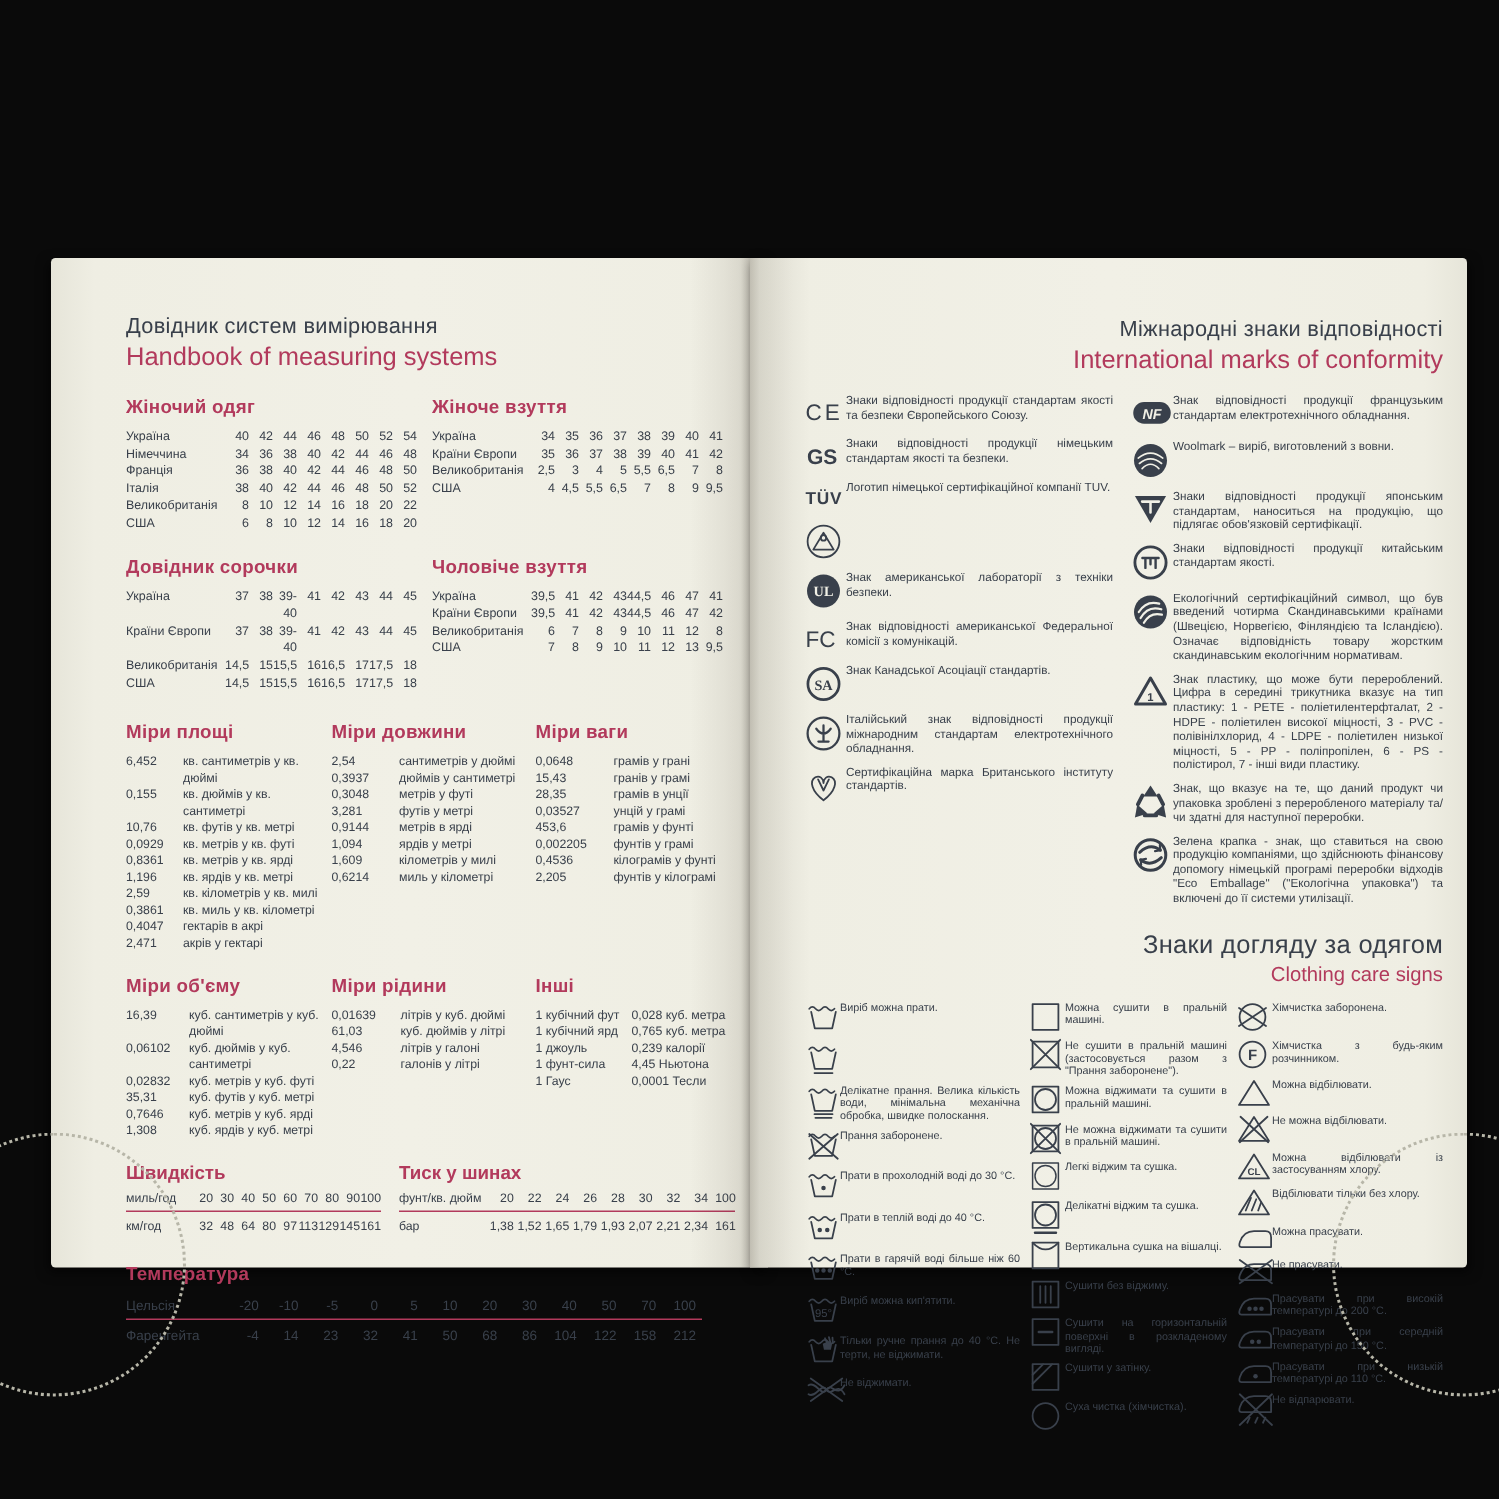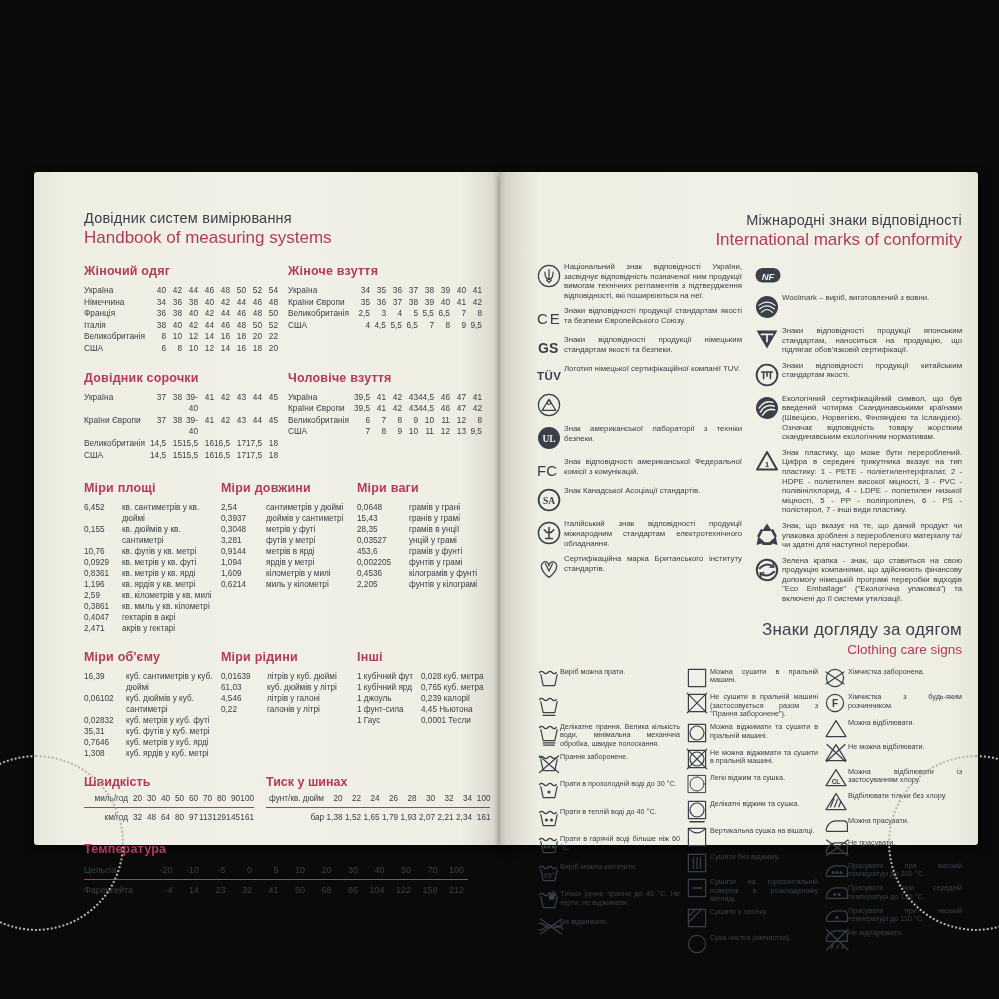--- a/index.html
+++ b/index.html
@@ -51,21 +51,21 @@
   .m-num{flex:none;}
   .mt0 .m-num{width:38px;} .mt1 .m-num{width:45px;} .mt2 .m-num{width:52px;}
   .measure-row.vol .mt0 .m-num{width:42px;}
   .measure-row.vol .mt1 .m-num{width:46px;}
   .measure-row.vol .mt2 .m-num{width:64px;}
   .m-desc{flex:1;}
 
   .pair-row{display:flex;margin-top:2px;}
   .pair-table{margin-right:12px;}
   .p-row{display:flex;font-size:8.2px;line-height:13px;align-items:baseline;}
-  .p-label{flex:none;text-align:right;}
+  .p-label{flex:none;}
   .p-val{flex:none;text-align:right;}
   .pt0 .p-label{width:44px;} .pt0 .p-val{width:14px;}
   .pt1 .p-label{width:58px;} .pt1 .p-val{width:18.5px;}
   .p-rule{height:0;border-top:1.2px solid #b23a5c;margin:2px 0 3px 0;}
   .pt0 .p-rule{width:170px;} .pt1 .p-rule{width:224px;}
   .pair-title{font-size:12.5px;font-weight:bold;color:#b23a5c;margin-bottom:3px;}
 
   .temp-block{margin-top:18px;}
   .t-row{display:flex;font-size:9px;line-height:14px;}
   .t-label{width:62px;flex:none;}
@@ -607,29 +607,20 @@
     <div class="page page-right">
       <div class="content-right">
         <div class="r-head">
           <div class="h-uk">Міжнародні знаки відповідності</div>
           <div class="h-en accent">International marks of conformity</div>
         </div>
         <div class="conf-row">
           <div id="conf-col-0" class="conf-col conf-col-0">
               <div class="conf-item">
                 <span class="conf-icon">
-                  <svg width="26" height="26" viewBox="0 0 26 26" fill="none" stroke="#39404b" stroke-width="1.2" stroke-linecap="round" stroke-linejoin="round">
-                    <circle cx="13" cy="13" r="10.6"></circle>
-                    <path d="M13 6.5 V16.2 M13 19.6 l-2.4 -2.6 M13 19.6 l2.4 -2.6 M9 9 q-0.6 6 4 7.6 M17 9 q0.6 6 -4 7.6"></path>
-                  </svg>
-                </span>
-                <div class="conf-text">Національний знак відповідності України, засвідчує відповідність позначеної ним продукції вимогам технічних регламентів з підтвердження відповідності, які поширюються на неї.</div>
-              </div>
-              <div class="conf-item">
-                <span class="conf-icon">
                   <svg width="32" height="22" viewBox="0 0 32 22" fill="none" stroke="#39404b" stroke-width="1.2" stroke-linecap="round" stroke-linejoin="round">
                     <text x="1" y="17" font-size="15" letter-spacing="2" fill="#39404b" stroke="none" font-family="Liberation Sans">CE</text>
                   </svg>
                 </span>
                 <div class="conf-text">Знаки відповідності продукції стандартам якості та безпеки Європейського Союзу.</div>
               </div>
               <div class="conf-item">
                 <span class="conf-icon">
                   <svg width="28" height="22" viewBox="0 0 28 22" fill="none" stroke="#39404b" stroke-width="1.2" stroke-linecap="round" stroke-linejoin="round">
                     <text x="2" y="17" font-size="14" font-weight="bold" fill="#39404b" stroke="none" font-family="Liberation Sans">GS</text>
@@ -700,20 +691,21 @@
               </div>
             </div>
           <div id="conf-col-1" class="conf-col conf-col-1">
               <div class="conf-item">
                 <span class="conf-icon">
                   <svg width="28" height="24" viewBox="0 0 28 24" fill="none" stroke="#39404b" stroke-width="1.2" stroke-linecap="round" stroke-linejoin="round">
                     <rect x="1.5" y="5" width="25" height="14.5" rx="7.2" fill="#39404b" stroke="none"></rect>
                     <text x="14" y="16.6" text-anchor="middle" font-size="9.5" font-style="italic" font-weight="bold" fill="#f1f0e6" stroke="none" font-family="Liberation Sans">NF</text>
                   </svg>
                 </span>
+                <div class="conf-text">Знак відповідності продукції французьким стандартам електротехнічного обладнання.</div>
               </div>
               <div class="conf-item">
                 <span class="conf-icon">
                   <svg width="26" height="26" viewBox="0 0 26 26" fill="none" stroke="#39404b" stroke-width="1.2" stroke-linecap="round" stroke-linejoin="round">
                     <circle cx="13" cy="13" r="11" fill="#39404b" stroke="none"></circle>
                     <g stroke="#f1f0e6" stroke-width="1.1">
                       <path d="M4.8 11.4 q8.2 -6.6 16.4 0"></path>
                       <path d="M5.6 15 q7.4 -6.2 14.8 0"></path>
                       <path d="M7.4 18.4 q5.6 -5.8 11.2 0"></path>
                     </g>

